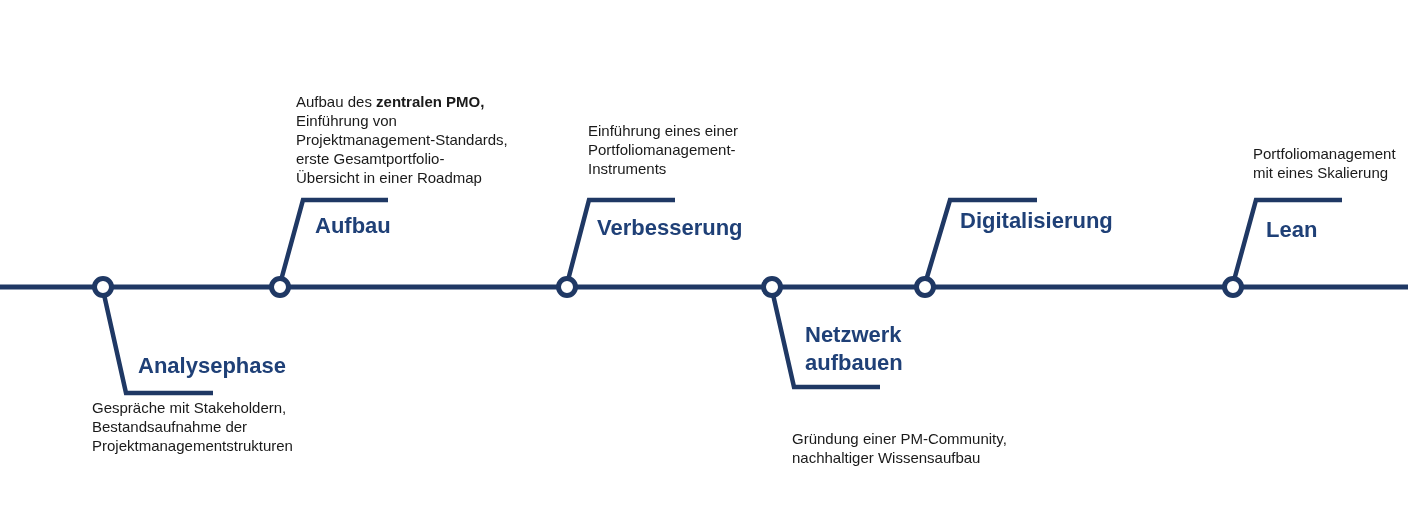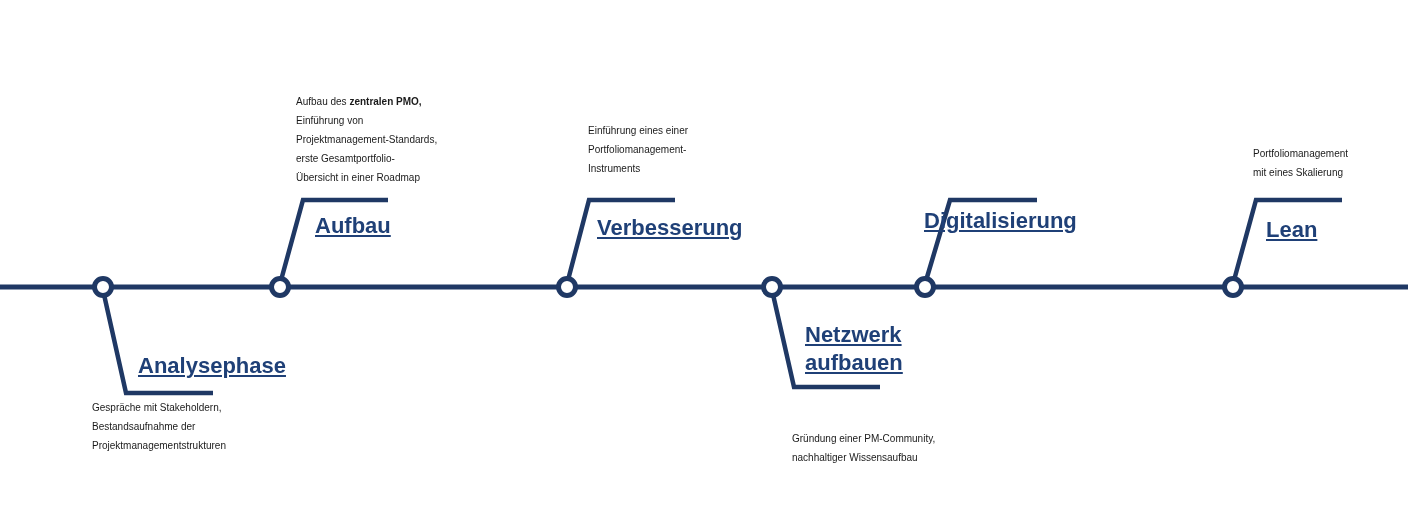--- a/index.html
+++ b/index.html
@@ -12,26 +12,25 @@
     font-family: "Liberation Sans", sans-serif;
   }
   .canvas svg { position: absolute; left: 0; top: 0; }
   .title {
     position: absolute;
     font-weight: bold;
     font-size: 22px;
     line-height: 28px;
     color: #1f4077;
     white-space: nowrap;
-    text-decoration: underline;
   }
   .title.wrap { white-space: normal; width: 120px; }
   .desc {
     position: absolute;
-    font-size: 10px;
+    font-size: 15px;
     line-height: 19px;
     color: #1a1a1a;
     white-space: nowrap;
   }
   .desc b { font-weight: bold; }
 </style>
 </head>
 <body>
 
 <div class="canvas">
@@ -77,21 +76,21 @@
     <div>Instruments</div>
   </div>
   <div class="title" style="left:597px; top:214px;">Verbesserung</div>
 
   <div class="title wrap" style="left:805px; top:321px;">Netzwerk aufbauen</div>
   <div class="desc" style="left:792px; top:395px;margin-top:34px;">
     <div>Gründung einer PM-Community,</div>
     <div>nachhaltiger Wissensaufbau</div>
   </div>
 
-  <div class="title" style="left:924px; top:207px;">Digitalisierung</div>
+  <div class="title" style="left:960px; top:207px;">Digitalisierung</div>
 
   <div class="desc" style="left:1253px; top:144px;">
     <div>Portfoliomanagement</div>
     <div>mit eines Skalierung</div>
   </div>
   <div class="title" style="left:1266px; top:216px;">Lean</div>
 
 </div>
 
 </body></html>

